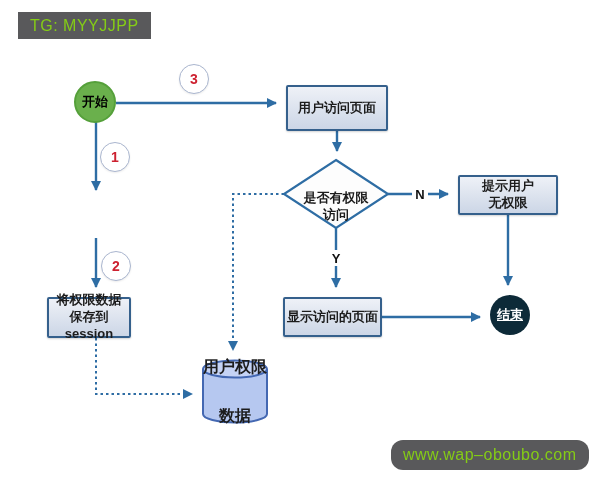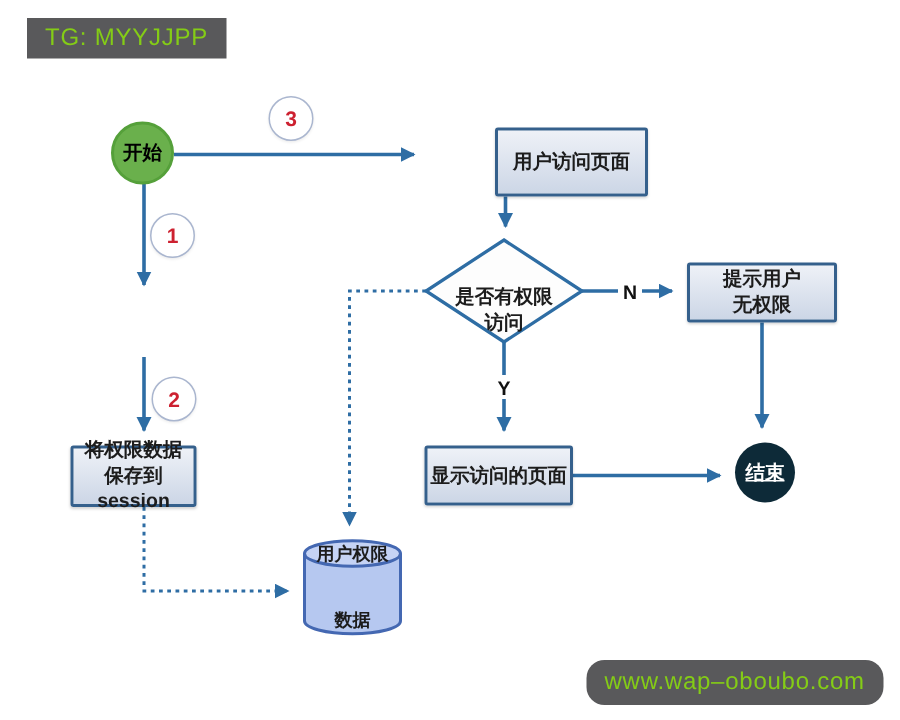--- a/index.html
+++ b/index.html
@@ -135,21 +135,21 @@
     <polygon class="diamond-shape" points="336,160 388,194 336,228 284,194"></polygon>
 
     <path class="cyl-body" d="M203,369 V414 a32,8.5 0 0 0 64,0 V369"></path>
     <ellipse class="cyl-top" cx="235" cy="369" rx="32" ry="8.5"></ellipse>
   </svg>
 
   <div class="node circle-start" style="left:74px; top:81px; width:42px; height:42px;">
     <span>开始</span>
   </div>
 
-  <div class="node box" style="left:286px; top:85px; width:102px; height:46px;margin-left:44px;">
+  <div class="node box" style="left:286px; top:85px; width:102px; height:46px;">
     <span>用户访问页面</span>
   </div>
 
   <div class="node overlay-label" style="left:284px; top:177px; width:104px; height:60px;">
     <span>是否有权限</span>
     <span>访问</span>
   </div>
 
   <div class="node box" style="left:458px; top:175px; width:100px; height:40px;">
     <span>提示用户</span>
@@ -163,21 +163,21 @@
   <div class="node circle-end" style="left:490px; top:295px; width:40px; height:40px;text-decoration:underline;">
     <span>结束</span>
   </div>
 
 
   <div class="node box" style="left:47px; top:297px; width:84px; height:41px;">
     <span>将权限数据</span>
     <span>保存到session</span>
   </div>
 
-  <div class="node overlay-label" style="left:201px; top:375px; width:68px; height:34px; font-size:12px;gap:28px;">
+  <div class="node overlay-label" style="left:201px; top:375px; width:68px; height:34px; font-size:16px;gap:28px;">
     <span>用户权限</span>
     <span>数据</span>
   </div>
 
   <div class="stepnum" style="left:100px; top:142px;">1</div>
   <div class="stepnum" style="left:101px; top:251px;">2</div>
   <div class="stepnum" style="left:179px; top:64px;">3</div>
 
   <div class="edge-label" style="left:412px; top:186px;">N</div>
   <div class="edge-label" style="left:328px; top:250px;">Y</div>

